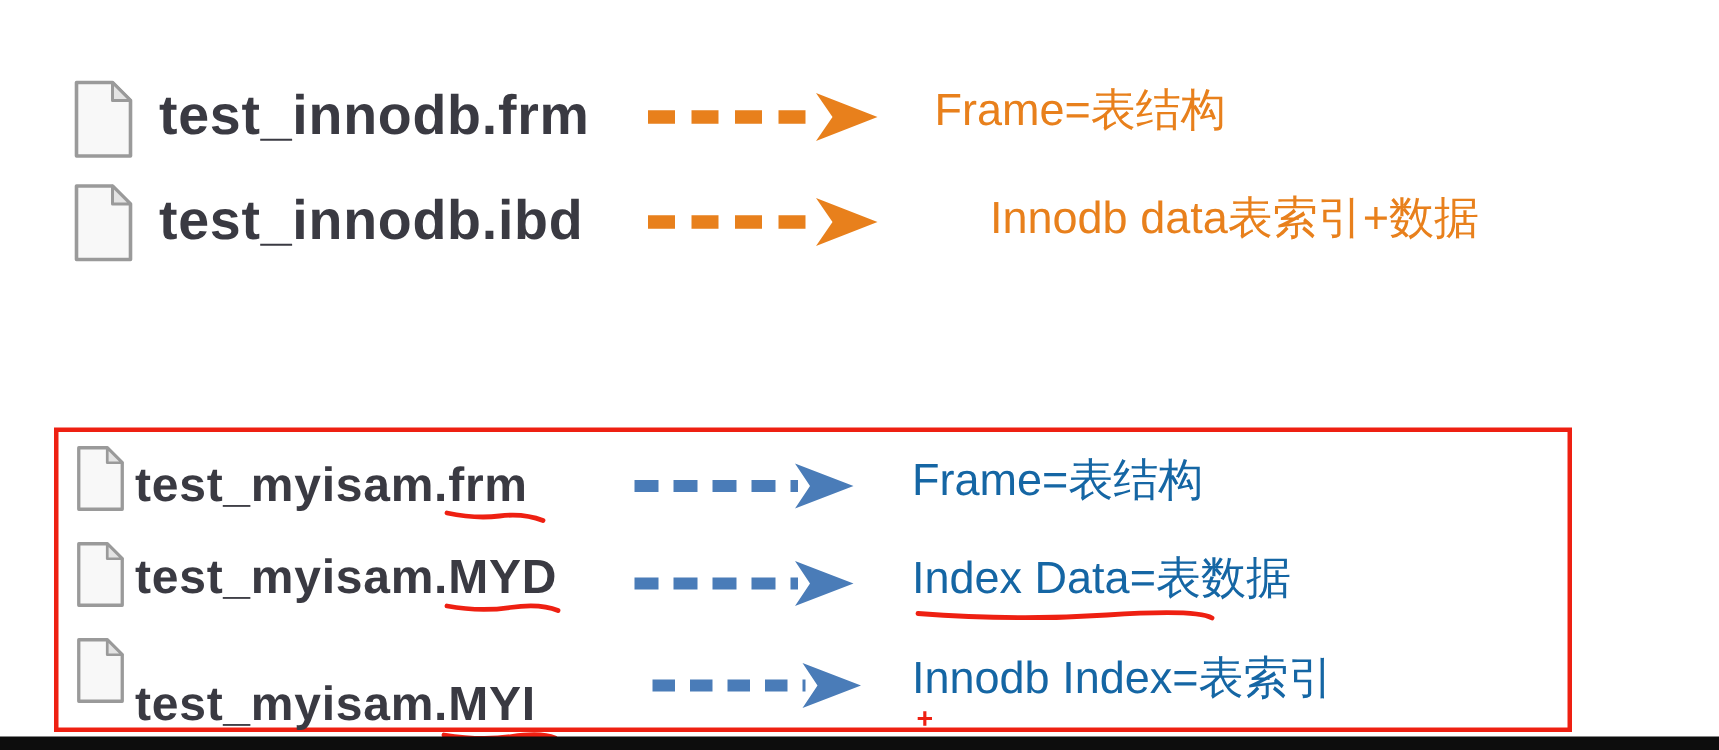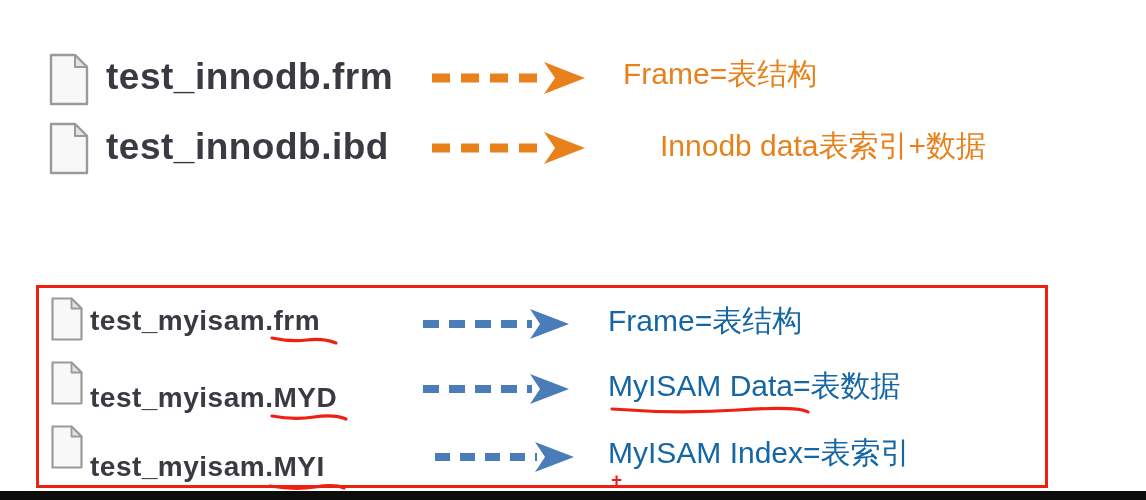--- a/index.html
+++ b/index.html
@@ -19,21 +19,21 @@
   .file-icon svg { display: block; }
   .fname {
     position: absolute;
     font-weight: bold;
     color: var(--filename, #3a3a42);
     white-space: nowrap;
     letter-spacing: 0.5px;
     line-height: 1;
   }
   .fname-top { font-size: 37px; }
-  .fname-bot { font-size: 28px; }
+  .fname-bot { font-size: 32px; }
   .lbl {
     position: absolute;
     font-weight: normal;
     white-space: nowrap;
     line-height: 1.15;
     font-size: 30px;
   }
   .lbl-orange { color: var(--orange, #e8801c); }
   .lbl-blue   { color: var(--blueText, #1566a4); }
   .arrow { position: absolute; }
@@ -131,46 +131,46 @@
       </svg>
     </div>
     <span class="lbl lbl-blue" style="left:608px; top:304px;">Frame=表结构</span>
 
     <div class="abs file-icon" style="left:50px; top:360px;">
       <svg width="34" height="46" viewBox="0 0 34 46">
         <path d="M2.5,2.5 h19 l10,10 v31 h-29 z" fill="#f8f8f8" stroke="#9a9a9a" stroke-width="2.2" stroke-linejoin="round"></path>
         <path d="M21.5,2.5 l10,10 h-10 z" fill="#e4e4e4" stroke="#9a9a9a" stroke-width="1.8" stroke-linejoin="round"></path>
       </svg>
     </div>
-    <span class="fname fname-bot" style="left:90px; top:384px;"><span>test_myisam.</span><span class="ext"><span>MYD</span><svg class="scrawl" style="left:-4px; bottom:-12px;" width="80" height="14" viewBox="0 0 80 14" preserveAspectRatio="none">
+    <span class="fname fname-bot" style="left:90px; top:368px;"><span>test_myisam.</span><span class="ext"><span>MYD</span><svg class="scrawl" style="left:-4px; bottom:-12px;" width="80" height="14" viewBox="0 0 80 14" preserveAspectRatio="none">
             <path d="M3,6 Q25,10 45,7 T77,9"></path>
           </svg></span></span>
     <div class="arrow arrow-blue" style="left:420px; top:372px;">
       <svg width="152" height="34" viewBox="0 0 152 34">
         <line x1="3" y1="17" x2="112" y2="17" stroke="currentColor" stroke-width="8" stroke-dasharray="16 10"></line>
         <polygon points="110,2 149,17 110,32 120,17" fill="currentColor"></polygon>
       </svg>
     </div>
-    <span class="lbl lbl-blue" style="left:608px; top:369px;"><span class="ext"><span>MyISAM Data</span><svg class="scrawl" style="left:0px; bottom:-14px;" width="205" height="16" viewBox="0 0 205 16" preserveAspectRatio="none">
+    <span class="lbl lbl-blue" style="left:608px; top:369px;"><span class="ext"><span>Index Data</span><svg class="scrawl" style="left:0px; bottom:-14px;" width="205" height="16" viewBox="0 0 205 16" preserveAspectRatio="none">
             <path d="M4,7 Q70,12 130,8 T200,10"></path>
           </svg></span><span>=表数据</span></span>
 
     <div class="abs file-icon" style="left:50px; top:424px;">
       <svg width="34" height="46" viewBox="0 0 34 46">
         <path d="M2.5,2.5 h19 l10,10 v31 h-29 z" fill="#f8f8f8" stroke="#9a9a9a" stroke-width="2.2" stroke-linejoin="round"></path>
         <path d="M21.5,2.5 l10,10 h-10 z" fill="#e4e4e4" stroke="#9a9a9a" stroke-width="1.8" stroke-linejoin="round"></path>
       </svg>
     </div>
     <span class="fname fname-bot" style="left:90px; top:437px;margin-top:16px;"><span>test_myisam.</span><span class="ext"><span>MYI</span><svg class="scrawl" style="left:-6px; bottom:-12px;" width="80" height="14" viewBox="0 0 80 14" preserveAspectRatio="none">
             <path d="M3,7 Q28,11 48,8 T77,9"></path>
           </svg></span></span>
     <div class="arrow arrow-blue" style="left:432px; top:440px;">
       <svg width="145" height="34" viewBox="0 0 145 34">
         <line x1="3" y1="17" x2="105" y2="17" stroke="currentColor" stroke-width="8" stroke-dasharray="15 10"></line>
         <polygon points="103,2 142,17 103,32 113,17" fill="currentColor"></polygon>
       </svg>
     </div>
-    <span class="lbl lbl-blue" style="left:608px; top:436px;"><span>MyISAM Index</span><span>=表索引</span></span>
+    <span class="lbl lbl-blue" style="left:608px; top:436px;"><span>Innodb Index</span><span>=表索引</span></span>
     <span class="plus-mark" style="left:611px; top:470px;">+</span>
   </div>
 
   <div class="bottom-bar"></div>
 </div>
 
 </body></html>

